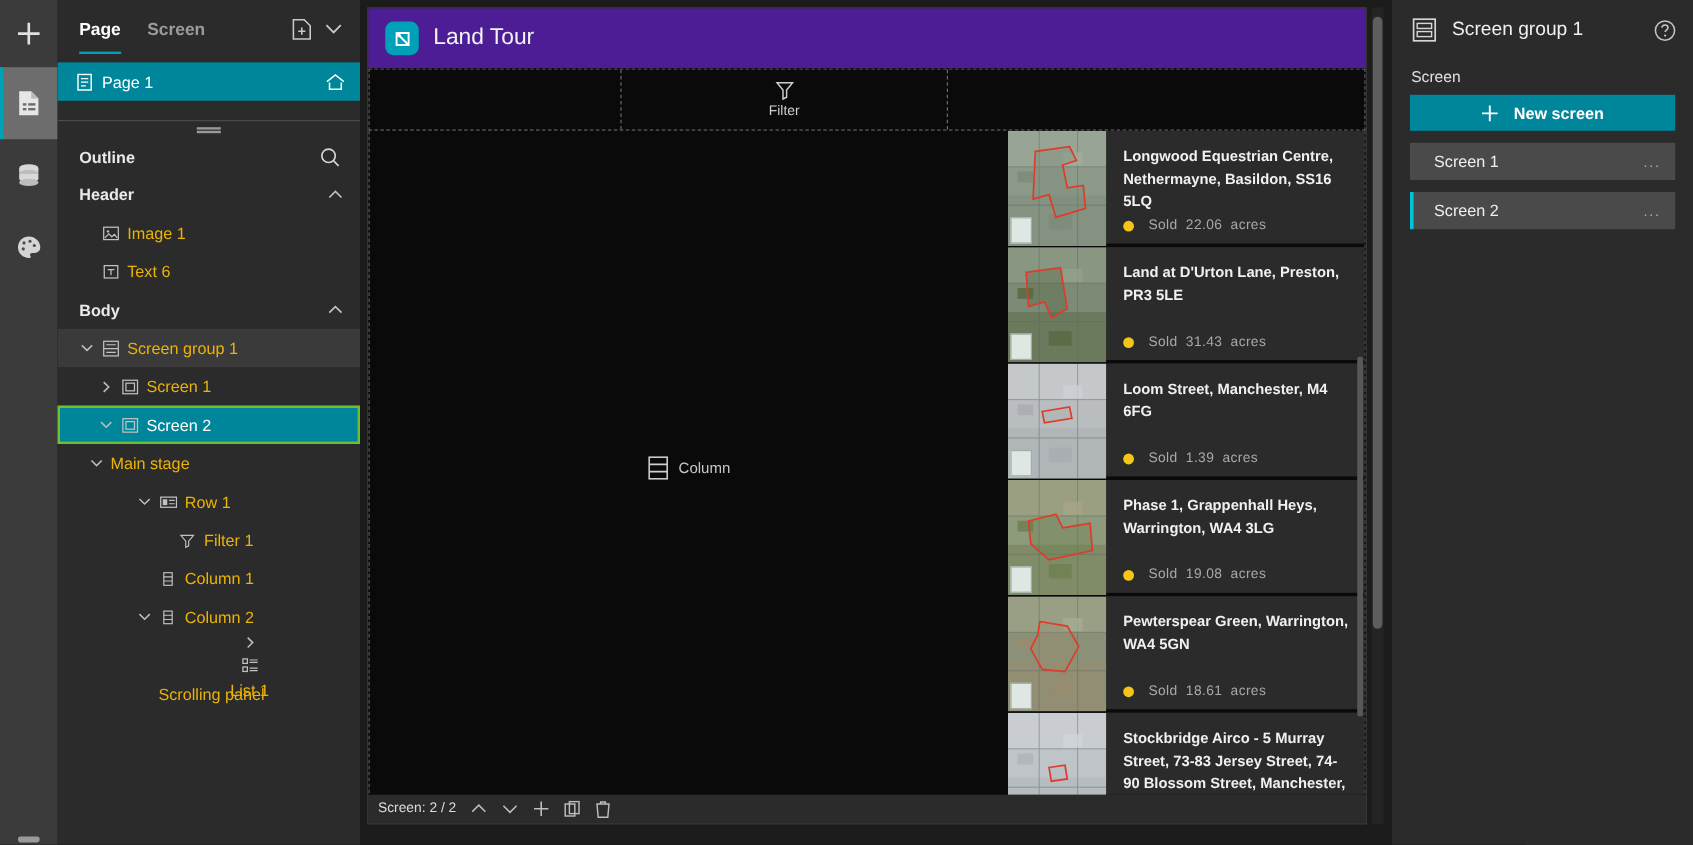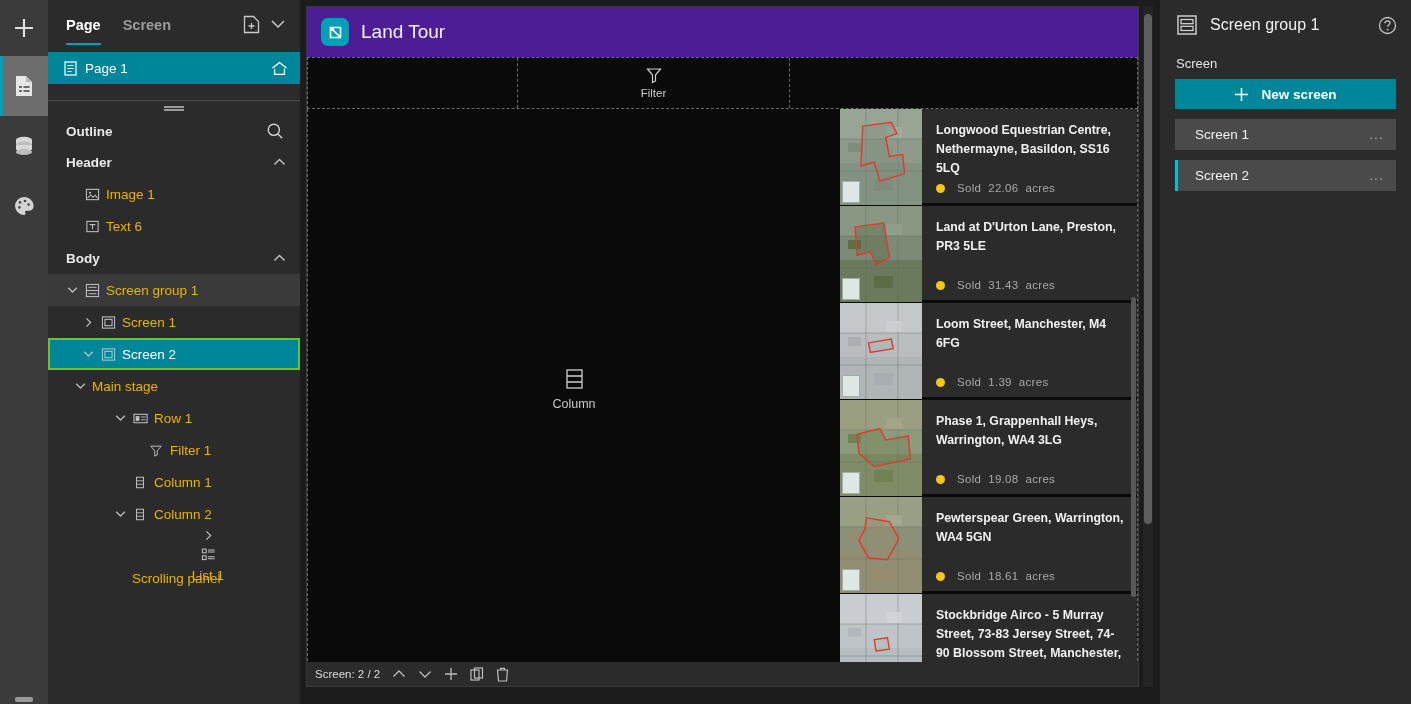--- a/index.html
+++ b/index.html
@@ -121,21 +121,21 @@
   }
   .filter-cell-b .flabel { font-size: 11.5px; color: #cfcfcf; }
   .filter-cell-c { flex: 1 1 auto; }
 
   .stage {
     position: relative; display: flex;
     height: 562px; background: #0a0a0a;
     border-left: 1px dashed #6a6a6a; border-right: 1px dashed #6a6a6a; border-bottom: 1px dashed #6a6a6a;
   }
   .col1 {
-    flex: 1 1 auto; display: flex; flex-direction: column;
+    flex: 1 1 auto; display: flex; 
     align-items: center; justify-content: center; gap: 7px;
   }
   .col1 .clabel { font-size: 12.5px; color: #c8c8c8; }
   .col2 {
     width: 297px; flex: 0 0 297px; background: #2b2b2b; position: relative;
     overflow: hidden;
   }
 
   .card {
     display: flex; gap: 0;

